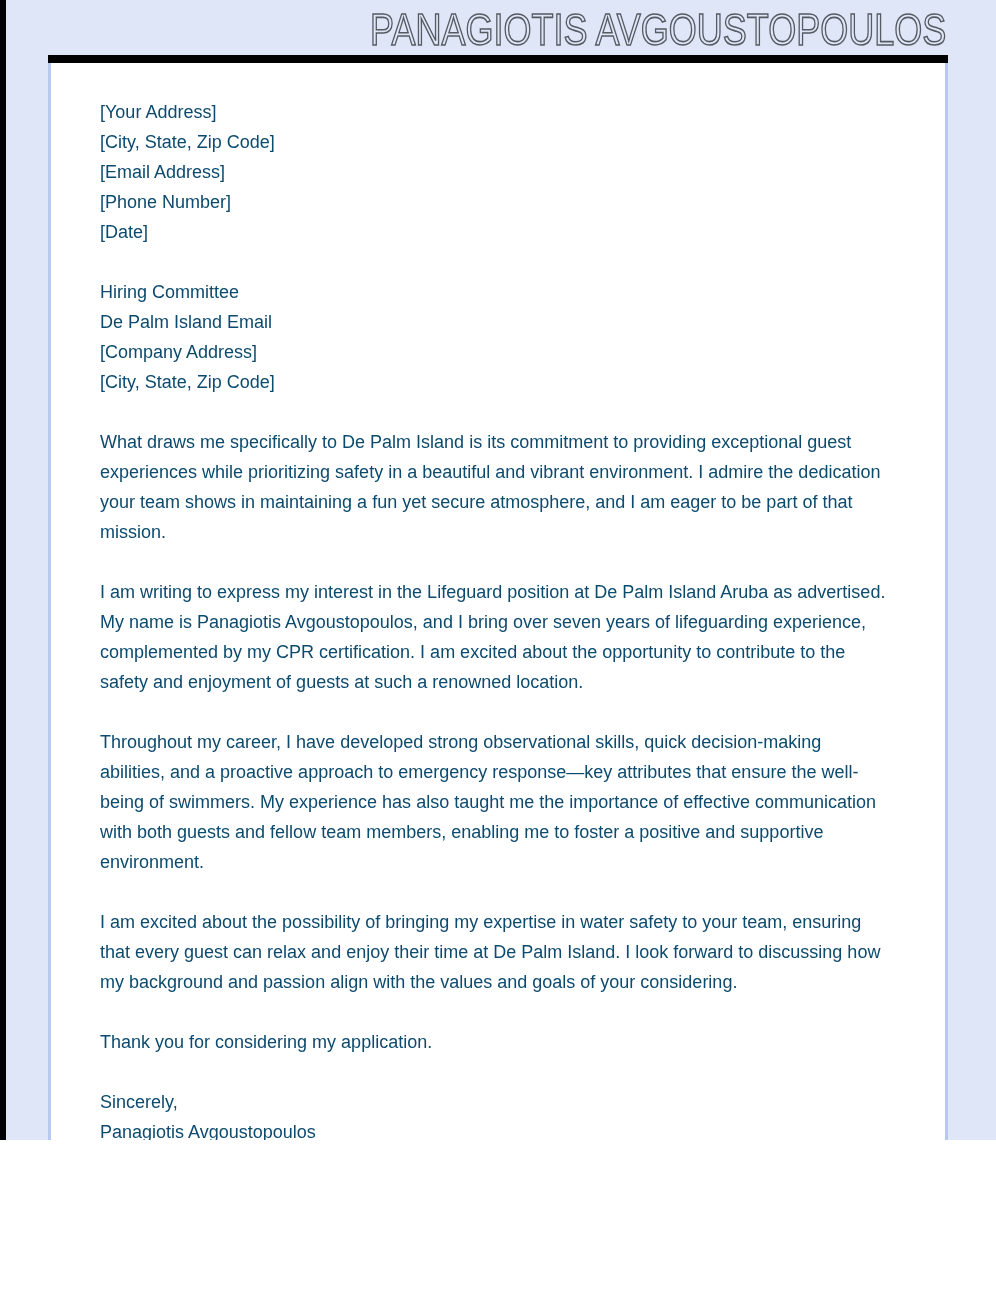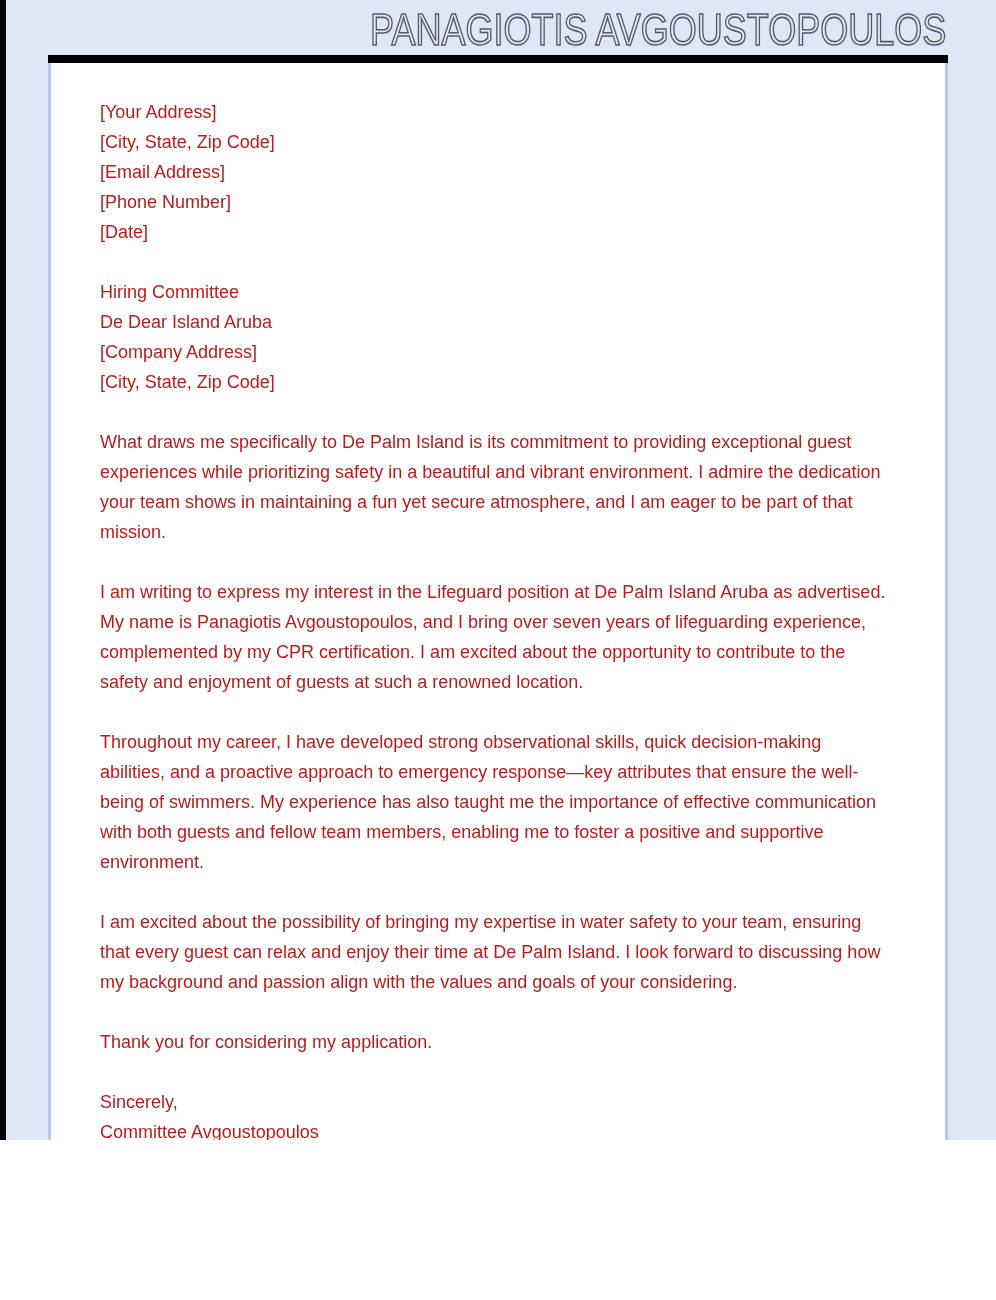--- a/index.html
+++ b/index.html
@@ -60,21 +60,21 @@
     background: #ffffff;
     border-left: 3px solid #b7c9f0;
     border-right: 3px solid #b7c9f0;
     border-bottom: 3px solid #b7c9f0;
     z-index: 2;
   }
   .letter-body {
     padding: 34px 56px 0 49px;
     font-size: 18px;
     line-height: 30px;
-    color: #b91c1c;
+    color: #0c4a6e;
   }
   .block {
     margin: 30px 0;
     white-space: pre-line;
   }
   .block:first-child {
     margin-top: 0;
   }
   .watermark {
     position: absolute;
@@ -108,30 +108,30 @@
   <div class="header-rule"></div>
 
   <div class="sheet">
     <div class="letter-body">
       <p class="block">[Your Address]
 [City, State, Zip Code]
 [Email Address]
 [Phone Number]
 [Date]</p>
       <p class="block">Hiring Committee
-De Dear Island Aruba
+De Palm Island Email
 [Company Address]
 [City, State, Zip Code]</p>
       <p class="block">What draws me specifically to De Palm Island is its commitment to providing exceptional guest experiences while prioritizing safety in a beautiful and vibrant environment. I admire the dedication your team shows in maintaining a fun yet secure atmosphere, and I am eager to be part of that mission.</p>
       <p class="block">I am writing to express my interest in the Lifeguard position at De Palm Island Aruba as advertised. My name is Panagiotis Avgoustopoulos, and I bring over seven years of lifeguarding experience, complemented by my CPR certification. I am excited about the opportunity to contribute to the safety and enjoyment of guests at such a renowned location.</p>
       <p class="block">Throughout my career, I have developed strong observational skills, quick decision-making abilities, and a proactive approach to emergency response—key attributes that ensure the well-being of swimmers. My experience has also taught me the importance of effective communication with both guests and fellow team members, enabling me to foster a positive and supportive environment.</p>
       <p class="block">I am excited about the possibility of bringing my expertise in water safety to your team, ensuring that every guest can relax and enjoy their time at De Palm Island. I look forward to discussing how my background and passion align with the values and goals of your considering.</p>
       <p class="block">Thank you for considering my application.</p>
       <p class="block">Sincerely,
-Committee Avgoustopoulos</p>
+Panagiotis Avgoustopoulos</p>
     </div>
     <div class="watermark">Lazyapply.com</div>
   </div>
 
   <div class="footer-date">12-06-2025</div>
 
   <div class="edge-bottom"></div>
 
 </div>
 

